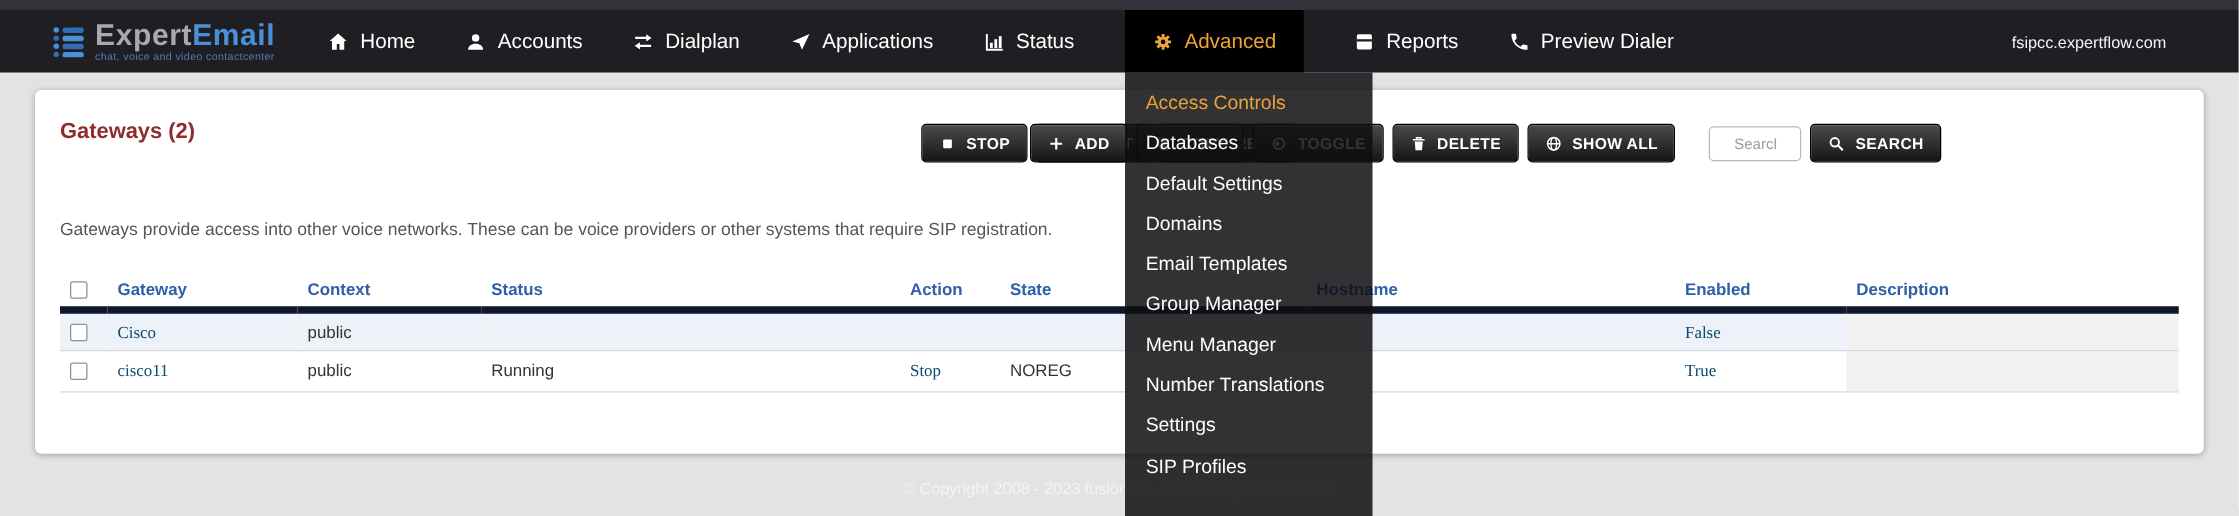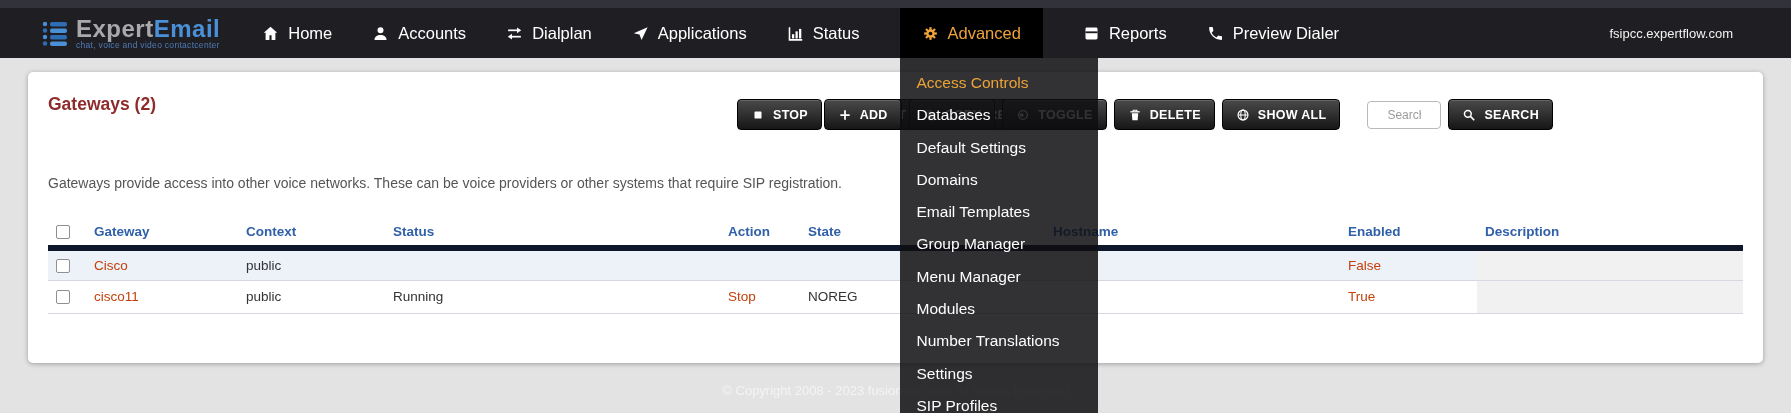--- a/index.html
+++ b/index.html
@@ -52,21 +52,21 @@
 
   
   table.gw { position:absolute; left:20px; top:146px; width:1695px; border-collapse:collapse; table-layout:fixed; }
   table.gw th { text-align:left; color:#3060a8; font-size:13.5px; font-weight:bold; height:30px;
                 padding:0 8px; border-bottom:6px solid #0f172a; }
   table.gw td { font-size:13.5px; color:#333; height:32.5px; padding:0 8px; }
   tr.row-odd td { background:#edf1f8; }
   tr.row-even td { background:#ffffff; }
   tr.gw-row td { border-bottom:1px solid #d5d8de; }
   tr.gw-row td.desc { background:#f1f1f1; }
-  .cell-link { color:#c2410c; cursor:pointer; text-decoration:none; }
+  .cell-link { color:#0c4a6e; cursor:pointer; text-decoration:none;font-family:Liberation Serif, serif; }
   .cb { width:14px; height:14px; border:1px solid #909090; border-radius:2px; background:#fff; cursor:pointer; }
   col.c-sel{width:38px} col.c-gw{width:152px} col.c-ctx{width:147px} col.c-st{width:335px}
   col.c-act{width:80px} col.c-state{width:245px} col.c-host{width:295px} col.c-en{width:137px}
 
   
   .footer-copy { position:absolute; left:0; top:383px; width:100%; text-align:center;
                  font-size:13px; color:#f4f4f4; z-index:2; }
 </style>
 </head>
 <body>
@@ -144,21 +144,20 @@
       <span>Advanced</span>
 
       <div class="dropdown">
         <div class="dropdown-item active">Access Controls</div>
         <div class="dropdown-item">Databases</div>
         <div class="dropdown-item">Default Settings</div>
         <div class="dropdown-item">Domains</div>
         <div class="dropdown-item">Email Templates</div>
         <div class="dropdown-item">Group Manager</div>
         <div class="dropdown-item">Menu Manager</div>
-        <div class="dropdown-item">Modules</div>
         <div class="dropdown-item">Number Translations</div>
         <div class="dropdown-item">Settings</div>
         <div class="dropdown-item">SIP Profiles</div>
       </div>
     </div>
 
     <div class="nav-item">
       <svg viewBox="0 0 24 24">
           <rect x="3.5" y="3.5" width="17" height="17" rx="2" fill="#fff"></rect>
           <rect x="3.5" y="9" width="17" height="2.6" fill="#1f1f23"></rect>

